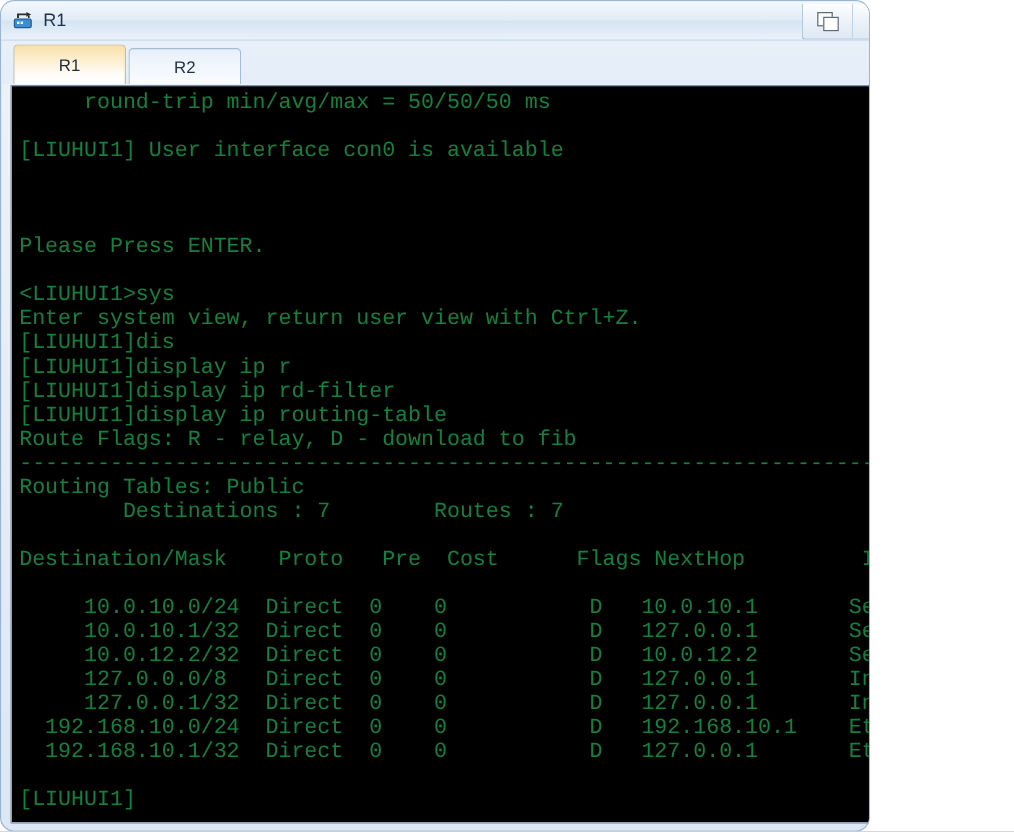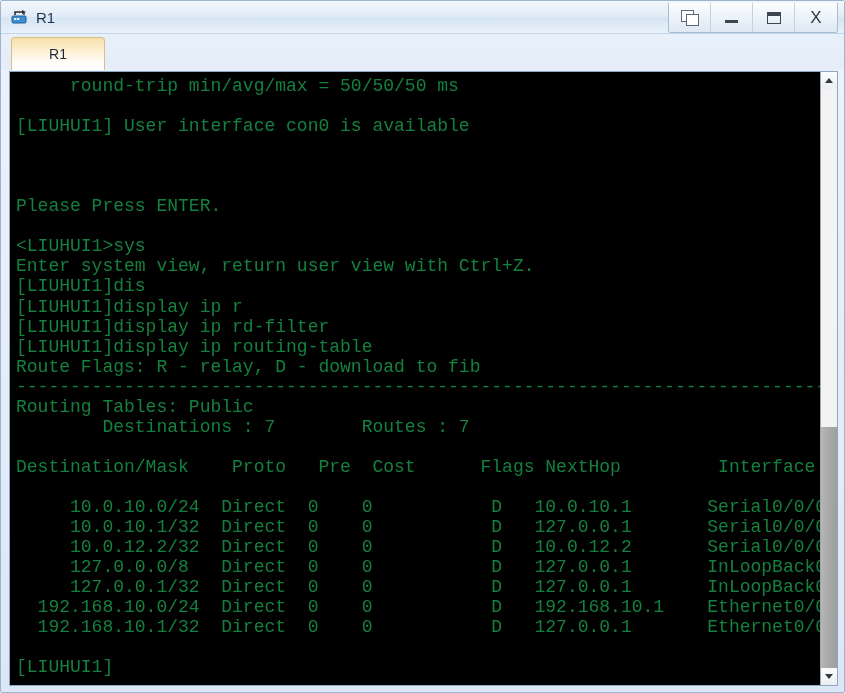--- a/index.html
+++ b/index.html
@@ -10,26 +10,26 @@
   body {
     width: 845px;
     height: 693px;
     font-family: "Liberation Sans", sans-serif;
     overflow: hidden;
   }
 
   
   .window {
     position: relative;
-    width: 845px;
+    width: 725px;
     height: 693px;
     box-sizing: border-box;
     background: linear-gradient(to bottom, #eef3fa 0%, #dce7f5 100%);
     border: 1px solid #9bb4d0;
-    border-radius: 2px;
+    border-radius: 12px;
     overflow: hidden;
   }
 
   
   .titlebar {
     position: absolute;
     left: 0; top: 0;
     width: 845px;
     height: 33px;
     background: linear-gradient(to bottom, #f2f7fc 0%, #e2ecf7 48%, #d5e4f3 52%, #e9f1fa 100%);
@@ -289,20 +289,23 @@
         <span class="ic-close">X</span>
       </div>
     </div>
   </div>
 
   <div class="tabstrip">
     <div class="tabs">
       <div class="tab active">
         <span>R1</span>
       </div>
+      <div class="tab">
+        <span>R2</span>
+      </div>
     </div>
   </div>
 
   <div class="terminal-wrap">
     <div class="terminal">
       <pre class="term-text">     round-trip min/avg/max = 50/50/50 ms
 
 [LIUHUI1] User interface con0 is available
 
 

